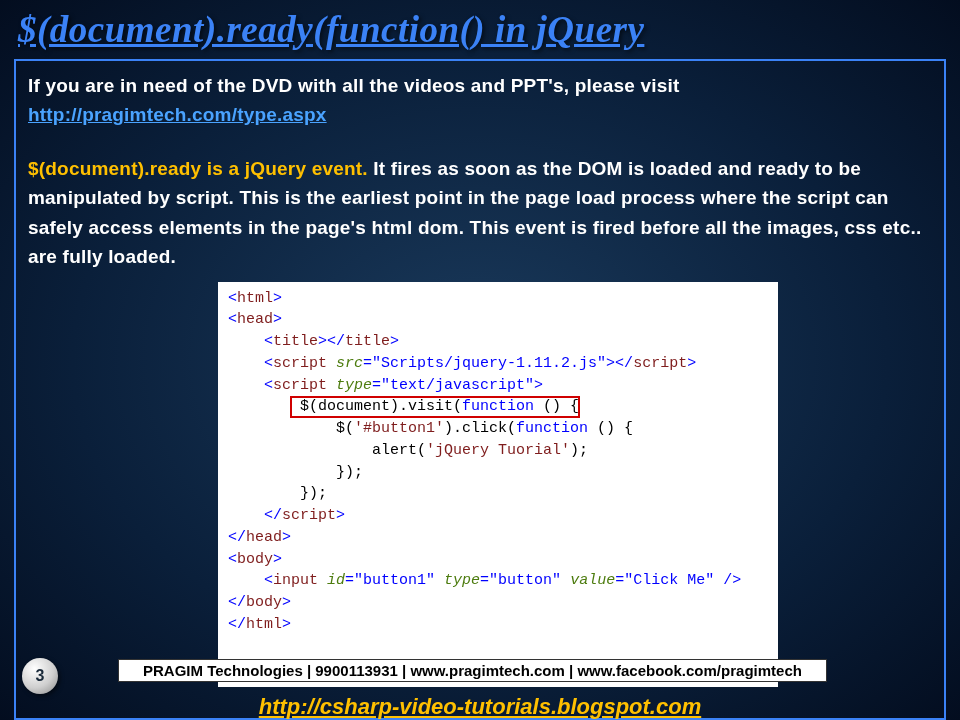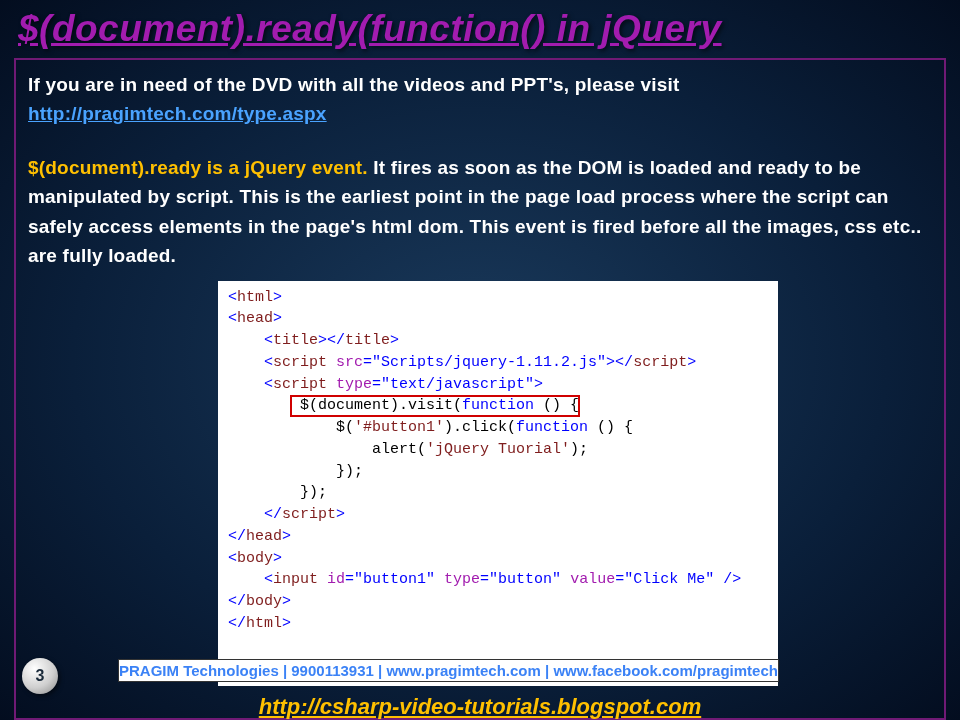--- a/index.html
+++ b/index.html
@@ -11,32 +11,33 @@
     overflow: hidden;
     position: relative;
   }
   .slide {
     width: 100%;
     height: 100%;
     display: flex;
     flex-direction: column;
   }
   .title {
-    color: #a21caf;
+    color: #3b82f6;
     font-size: 37px;
     font-weight: bold;
     font-style: italic;
     padding: 8px 18px 6px 18px;
     text-decoration: underline;
     text-shadow: 2px 2px 4px rgba(0,0,0,0.6);
     letter-spacing: 0.5px;
+    font-family: Liberation Serif, serif;
   }
   .content-box {
     margin: 2px 14px 0 14px;
-    border: 2px solid #701a75;
+    border: 2px solid #3b82f6;
     padding: 10px 12px 12px 12px;
     flex: 1;
     display: flex;
     flex-direction: column;
   }
   .para {
     color: #ffffff;
     font-size: 19px;
     font-weight: bold;
     line-height: 1.55;
@@ -58,21 +59,21 @@
     padding: 6px 10px 8px 10px;
     font-family: "Courier New", monospace;
     font-size: 15px;
     line-height: 1.45;
     white-space: pre;
     color: #000;
     position: relative;
   }
   .tag-blue { color: #0000ff; }
   .tag-maroon { color: #7f1d1d; text-align: right; }
-  .attr-red { color: #a21caf; }
+  .attr-red { color: #4d7c0f; font-style: italic; }
   .str-blue { color: #0000ff; }
   .kw-blue { color: #0000ff; }
   .red-rect {
     position: absolute;
     border: 2px solid #d00000;
     background: transparent;
     pointer-events: none;
   }
   .footer {
     position: absolute;
@@ -96,24 +97,24 @@
     align-items: center;
     justify-content: center;
     box-shadow: 2px 2px 4px rgba(0,0,0,0.5);
   }
   .footer-box {
     position: absolute;
     left: 118px;
     bottom: 38px;
     background: #ffffff;
     border: 1px solid #333;
-    padding: 2px 0;
+    padding: 2px 24px;
     font-size: 15px;
     font-weight: bold;
-    color: #3b82f6;
+    color: #000000;
   }
   .footer-link {
     position: absolute;
     left: 0;
     right: 0;
     bottom: 0px;
     text-align: center;
     font-size: 22px;
     font-weight: bold;
   }

